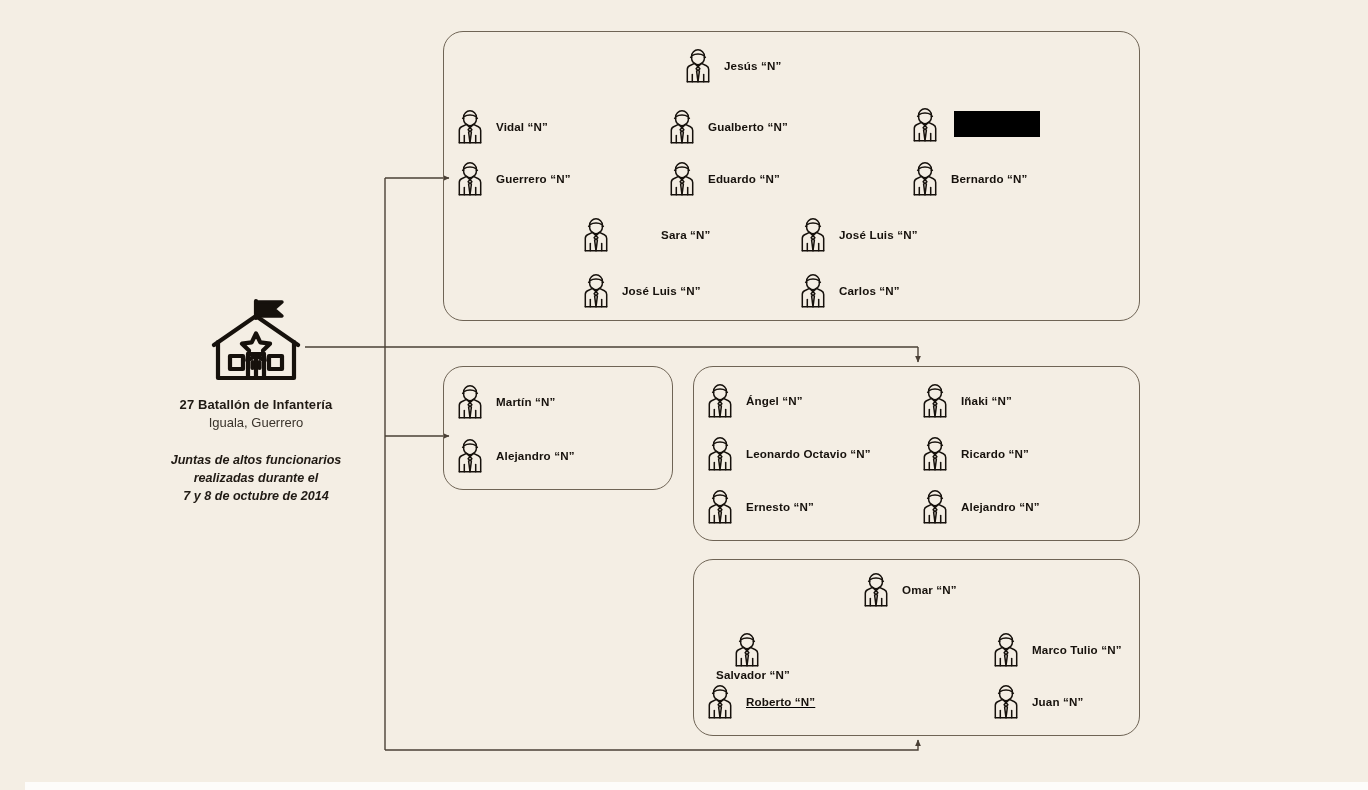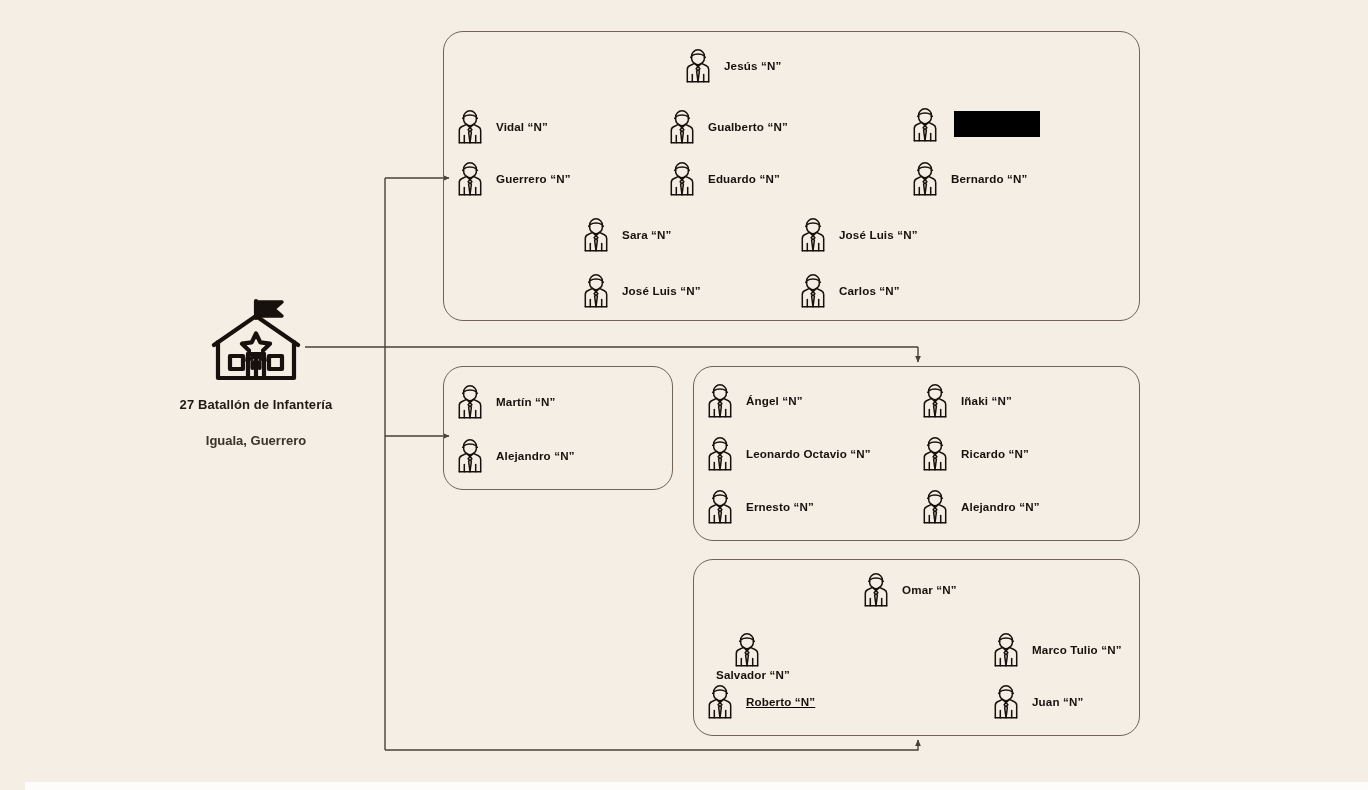--- a/index.html
+++ b/index.html
@@ -56,23 +56,23 @@
   }
   #source .title {
     margin-top: 9px;
     font-size: 13px;
     font-weight: bold;
     color: #201a14;
     letter-spacing: .1px;
     line-height: 1.2;
   }
   #source .subtitle {
-    margin-top: 20px;
+    margin-top: 2px;
     font-size: 13px;
-    font-weight: bold;
+    font-weight: normal;
     color: #3a332b;
     line-height: 1.25;
   }
   #source .caption {
     margin-top: 20px;
     font-size: 12.6px;
     font-weight: bold;
     font-style: italic;
     color: #201a14;
     line-height: 1.45;
@@ -155,20 +155,25 @@
         <rect x="26" y="64" width="13" height="13"></rect>
         <rect x="65" y="64" width="13" height="13"></rect>
         <path d="M44 62 L60 62 L60 86 L44 86 Z"></path>
         <path d="M52 62 L52 86"></path>
         <path d="M48.5 70 L48.5 76"></path>
         <path d="M55.5 70 L55.5 76"></path>
       </g>
     </svg>
     <div class="title">27 Batallón de Infantería</div>
     <div class="subtitle">Iguala, Guerrero</div>
+    <div class="caption">
+      <div>Juntas de altos funcionarios</div>
+      <div>realizadas durante el</div>
+      <div>7 y 8 de octubre de 2014</div>
+    </div>
   </div>
 
   <div class="panel" id="panel-top"></div>
   <div class="panel" id="panel-mid-l"></div>
   <div class="panel" id="panel-mid-r"></div>
   <div class="panel" id="panel-bottom"></div>
 
   <div id="people-layer">
       <div class="person" style="left: 683px; top: 46px;">
         <svg class="avatar" viewBox="0 0 30 38">
@@ -296,21 +301,21 @@
             <path d="M11.6 17.4 l3.4 3.2 l3.4 -3.2"></path>
             <path d="M15 20.6 l-1.9 2.1 l1.9 2.0 l1.9 -2.0 z"></path>
             <path d="M13.6 24.9 l1.4 10.9 l1.4 -10.9"></path>
             <path d="M9.3 28.6 v7.2"></path>
             <path d="M20.7 28.6 v7.2"></path>
             <path d="M4.3 35.8 h21.4"></path>
           </g>
         </svg>
         <span class="pname">Bernardo “N”</span>
       </div>
-      <div class="person" style="left: 581px; top: 215px;">
+      <div class="person" style="left: 581px; top: 215px; gap: 39px;">
         <svg class="avatar" viewBox="0 0 30 38">
           <g fill="none" stroke="#16110c" stroke-width="1.5" stroke-linecap="round" stroke-linejoin="round">
             <path d="M8.6 10.2 a6.4 6.4 0 0 1 12.8 0 v2.1 a6.4 6.4 0 0 1 -12.8 0 z"></path>
             <path d="M9.1 9.6 c1.6 -1.0 3.3 -1.5 5.9 -1.5 c2.6 0 4.3 .5 5.9 1.5"></path>
             <path d="M7.6 11.2 h1.1"></path>
             <path d="M21.3 11.2 h1.1"></path>
             <path d="M11.6 17.4 l-5.0 2.3 a4 4 0 0 0 -2.3 3.7 v12.4"></path>
             <path d="M18.4 17.4 l5.0 2.3 a4 4 0 0 1 2.3 3.7 v12.4"></path>
             <path d="M11.6 17.4 l3.4 3.2 l3.4 -3.2"></path>
             <path d="M15 20.6 l-1.9 2.1 l1.9 2.0 l1.9 -2.0 z"></path>

